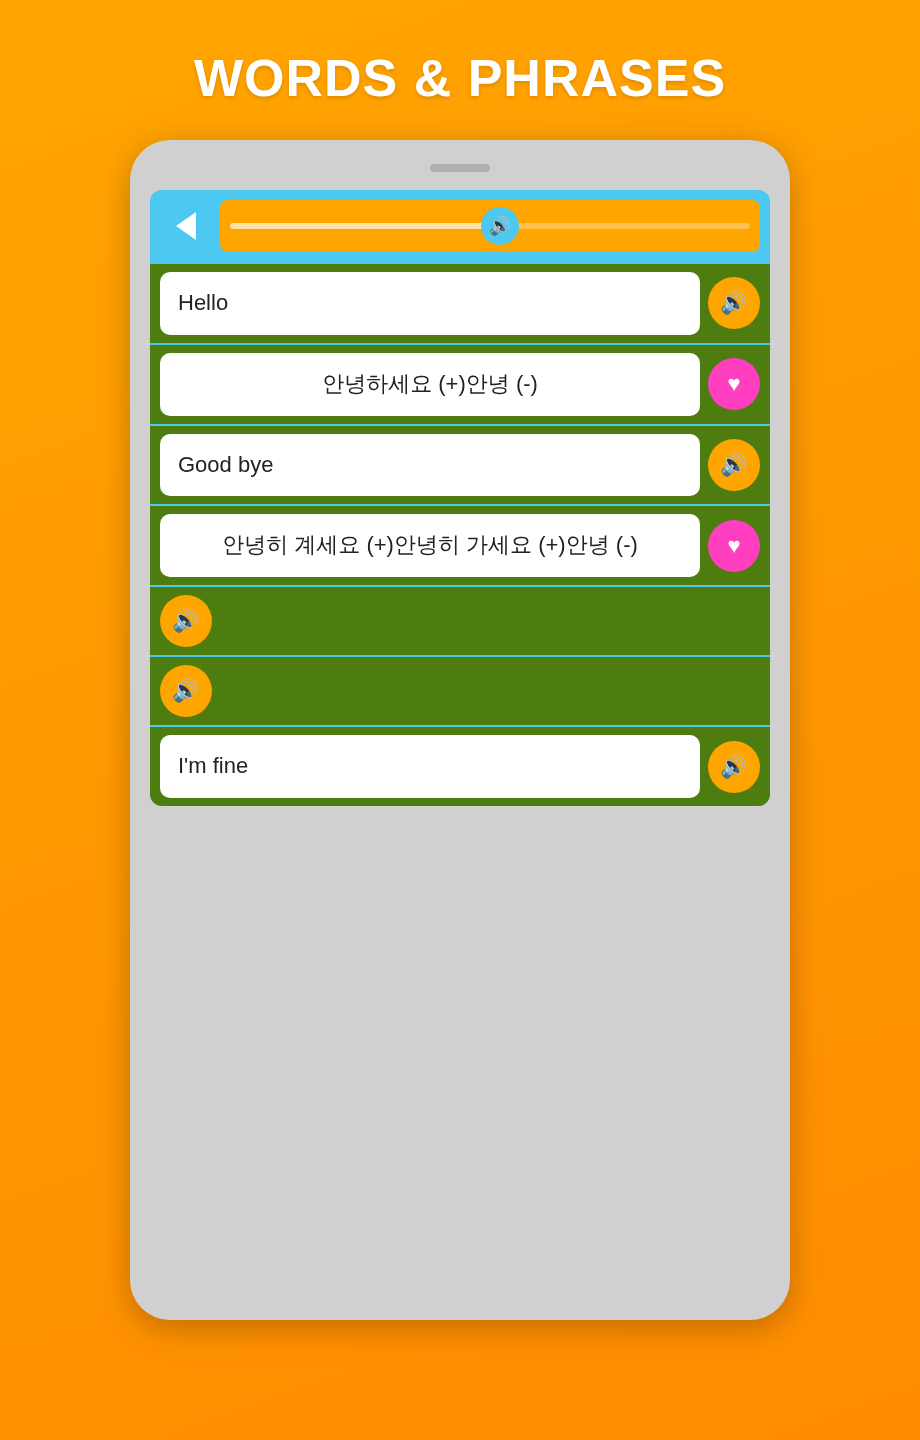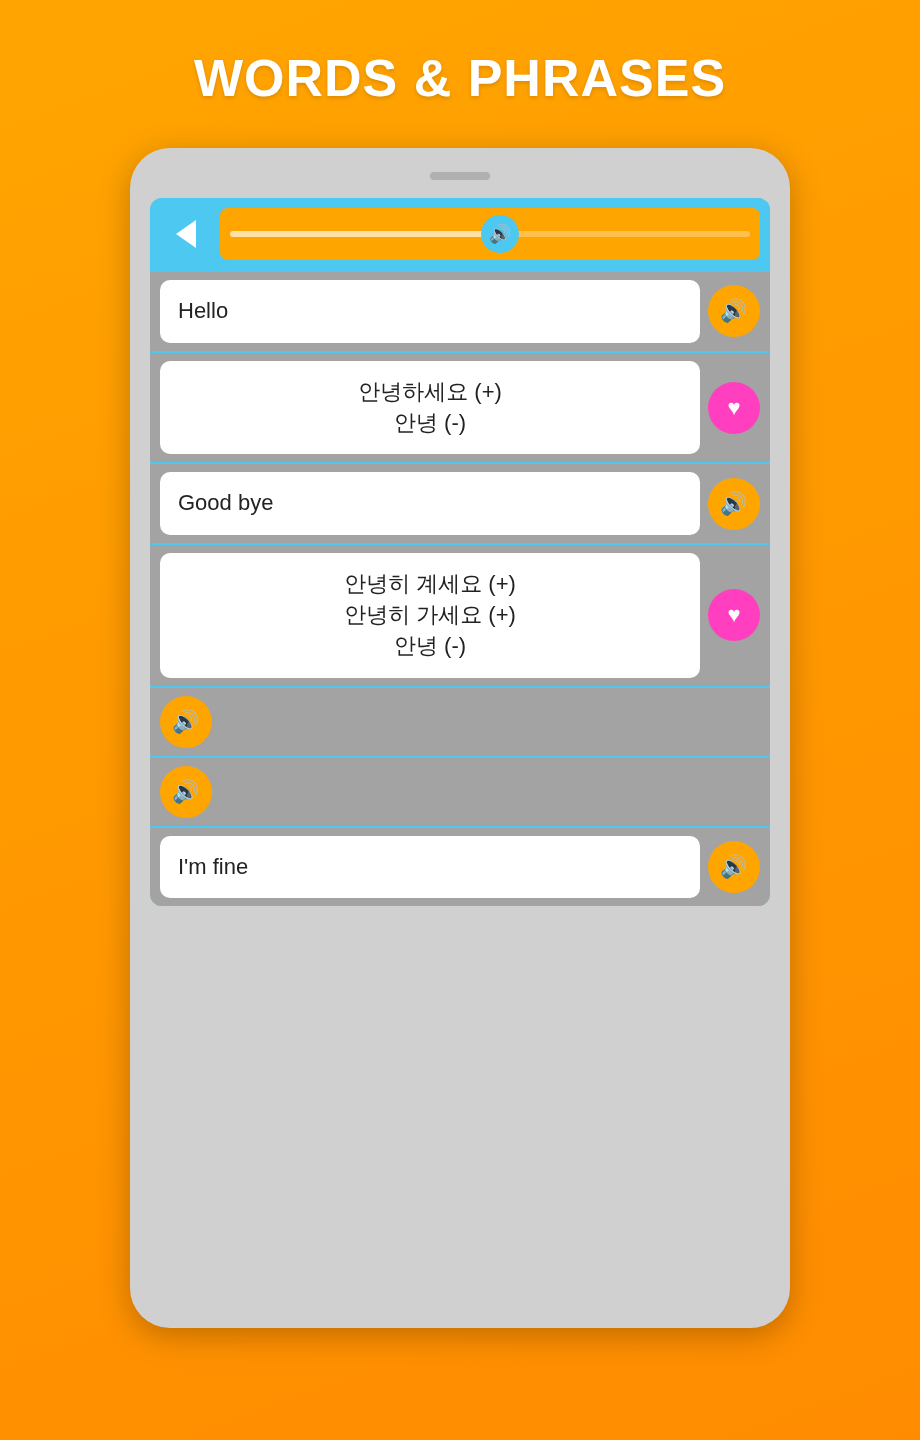--- a/index.html
+++ b/index.html
@@ -12,21 +12,21 @@
       align-items: center;
       font-family: 'Arial', sans-serif;
       overflow: hidden;
     }
 
     .page-title {
       color: white;
       font-size: 52px;
       font-weight: 900;
       margin-top: 48px;
-      margin-bottom: 40px;
+      margin-bottom: 32px;
       letter-spacing: 1px;
       text-shadow: 0 2px 4px rgba(0,0,0,0.15);
     }
 
     .tablet {
       width: 660px;
       min-height: 1180px;
       background: #d0d0d0;
       border-radius: 40px;
       padding: 24px 20px 30px 20px;
@@ -123,42 +123,42 @@
 
     .speaker-icon {
       color: white;
       font-size: 18px;
     }
 
     
     .phrase-row {
       display: flex;
       align-items: stretch;
-      background: #a3a3a3;
+      background: #4d7c0f;
       padding: 8px 10px;
       gap: 8px;
       border-top: 2px solid #4DC8F0;
     }
 
     .phrase-text-box {
       flex: 1;
       background: white;
       border-radius: 10px;
       padding: 16px 18px;
       font-size: 22px;
       color: #222;
       line-height: 1.4;
       min-height: 60px;
       display: flex;
       align-items: center;
     }
 
     .phrase-text-box.multiline {
-      align-items: center;
-      flex-direction: column;
+      align-items: flex-end;
+      flex-direction: row;
       justify-content: center;
     }
 
     .action-btn {
       width: 52px;
       height: 52px;
       border-radius: 50%;
       display: flex;
       align-items: center;
       justify-content: center;

